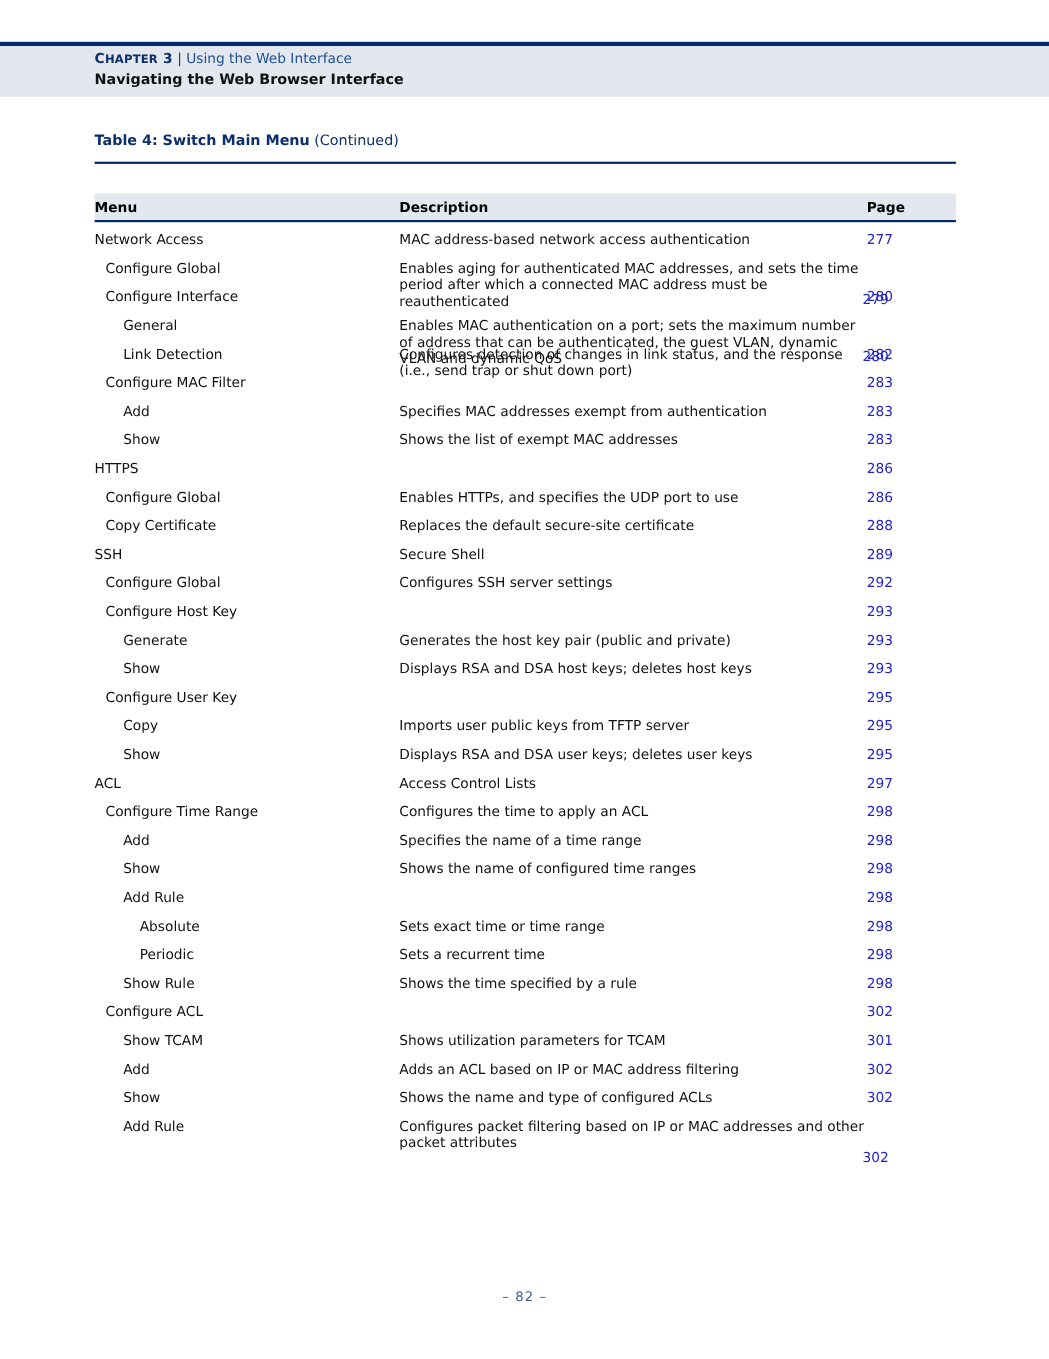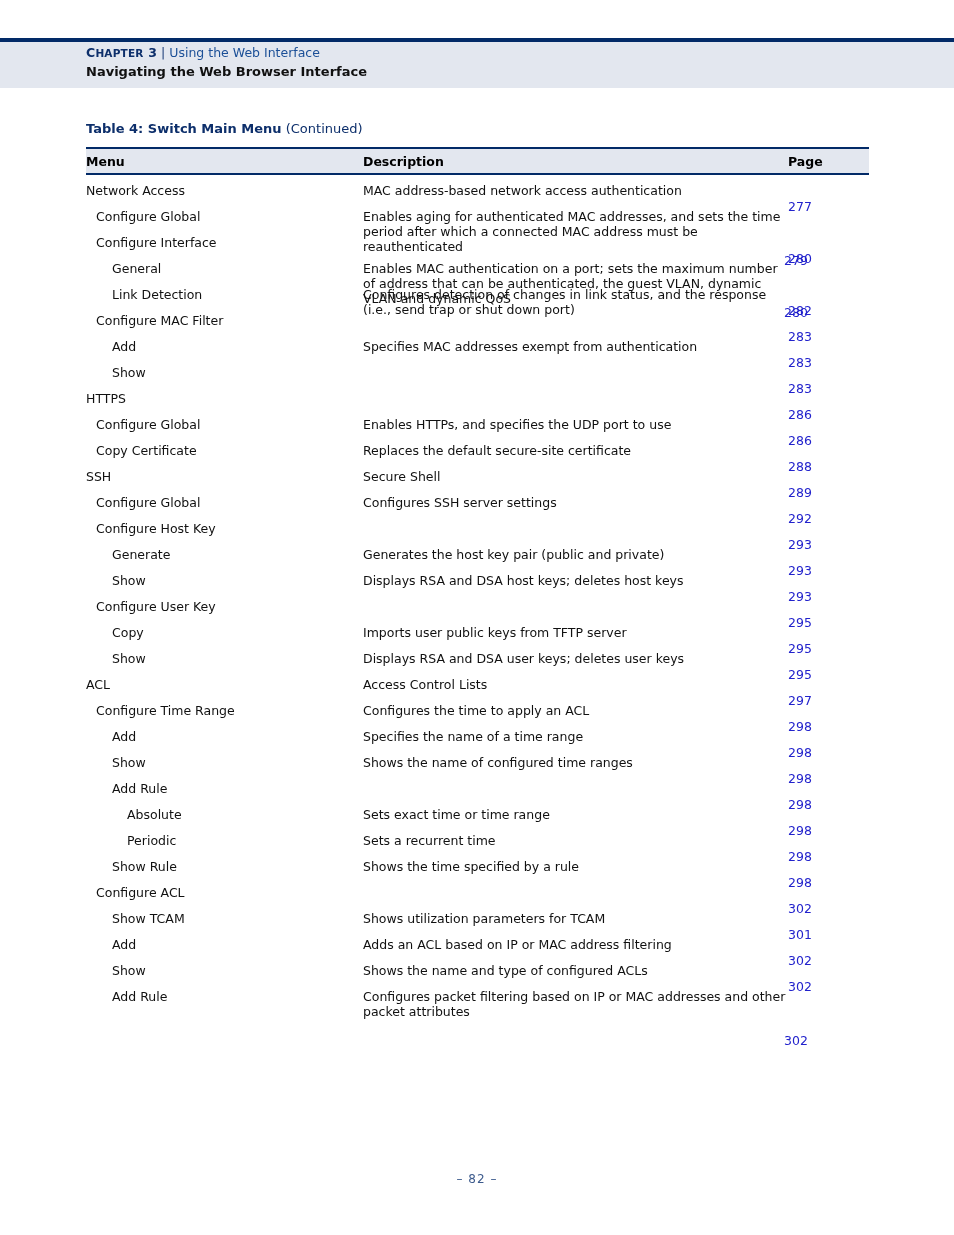--- a/index.html
+++ b/index.html
@@ -99,20 +99,21 @@
   }
   .rule-bottom {
     height: 2px;
     background: #022a67;
     width: 783px;
   }
   .thead {
     background: #e3e7ef;
     height: 24px;
     position: relative;
+    margin-top: 27px;
   }
   .thead .th {
     position: absolute;
     top: 5px;
     font-size: 12.5px;
     font-weight: bold;
     color: #000000;
     white-space: nowrap;
   }
   .th-menu  { left: 0px; }
@@ -141,21 +142,21 @@
     position: absolute;
     left: 277px;
     top: 0;
     width: 430px;
     font-size: 12.5px;
     line-height: 15px;
     color: #111111;
   }
   .cell-page {
     position: absolute;
-    top: 16px;
+    top: 0;
     font-size: 12.5px;
     line-height: 16px;
     color: #2222cc;
     text-align: right;
     white-space: nowrap;
   }
   
   .cell-page { left: 702px; }
   
   .row.tight .cell-page { left: 698px; margin-top: 28px; }
@@ -233,20 +234,21 @@
         <div class="cell-desc"></div>
         <div class="cell-page">283</div>
       </div>
       <div class="row">
         <div class="cell-menu lvl2">Add</div>
         <div class="cell-desc">Specifies MAC addresses exempt from authentication</div>
         <div class="cell-page">283</div>
       </div>
       <div class="row">
         <div class="cell-menu lvl2">Show</div>
+        <div class="cell-desc">Shows the list of exempt MAC addresses</div>
         <div class="cell-page">283</div>
       </div>
       <div class="row">
         <div class="cell-menu">HTTPS</div>
         <div class="cell-page">286</div>
       </div>
       <div class="row">
         <div class="cell-menu lvl1">Configure Global</div>
         <div class="cell-desc">Enables HTTPs, and specifies the UDP port to use</div>
         <div class="cell-page">286</div>

